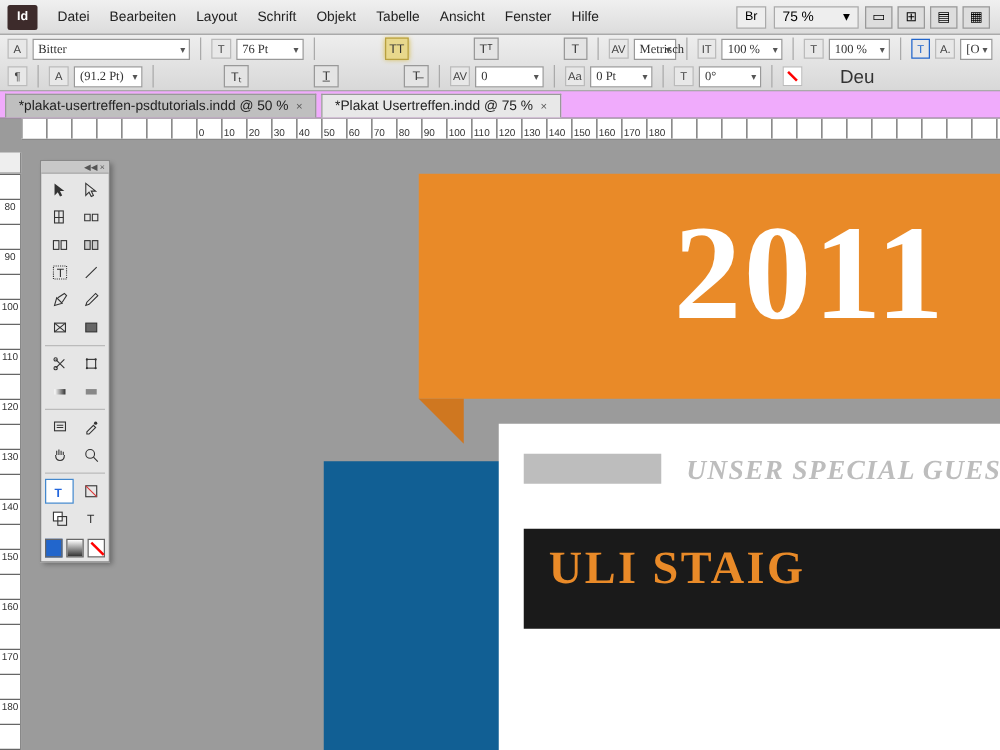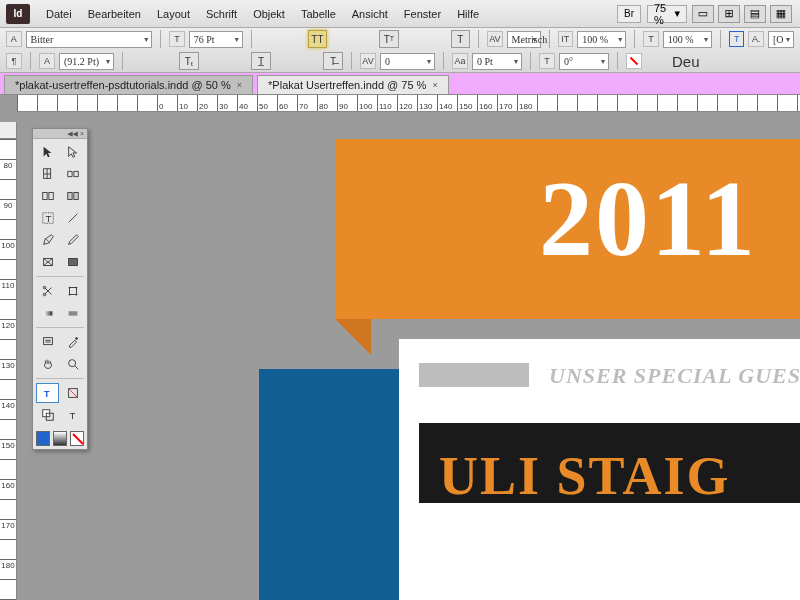--- a/index.html
+++ b/index.html
@@ -69,21 +69,21 @@
   <div class="mitem">Bearbeiten</div>
   <div class="mitem">Layout</div>
   <div class="mitem">Schrift</div>
   <div class="mitem">Objekt</div>
   <div class="mitem">Tabelle</div>
   <div class="mitem">Ansicht</div>
   <div class="mitem">Fenster</div>
   <div class="mitem">Hilfe</div>
   <div class="spacer"></div>
   <div class="chip">Br</div>
-  <div class="chip" style="width:40px">
+  <div class="chip" style="width:68px">
       <span>75 %</span>
       <span style="margin-left:auto">▾</span>
     </div>
   <div class="iconbtn">▭</div>
   <div class="iconbtn">⊞</div>
   <div class="iconbtn">▤</div>
   <div class="iconbtn">▦</div>
 </div>
 
 <div class="ctrlpanel">
@@ -223,21 +223,21 @@
     <div class="blue-block"></div>
     <div class="white-block"></div>
     <div class="orange-block">
       <div class="orange-fold"></div>
     </div>
     <div class="txt-title" style="left:96px;top:-70px;font-size:72px">USERTREF</div>
     <div class="txt-title" style="left:280px;top:18px;font-size:108px">2011</div>
     <div class="gray-rect" style="left:160px;top:224px;width:110px;height:24px"></div>
     <div class="txt-sub" style="left:290px;top:224px;font-size:22px">UNSER SPECIAL GUES</div>
     <div class="black-band" style="left:160px;top:284px;width:620px;height:80px"></div>
-    <div class="txt-name" style="left:180px;top:306px;font-size:54px">ULI STAIG</div>
+    <div class="txt-name" style="left:180px;top:294px;font-size:37px">ULI STAIG</div>
   </div>
 </div>
 
 <div class="tools">
   <div class="hdr">◀◀ ×</div>
   <div class="grid">
     <div class="tool">
         <svg viewBox="0 0 16 16">
           <path d="M3 2l0 11 3-3 2 4 2-1-2-4 4 0z" fill="#333"></path>
         </svg>

